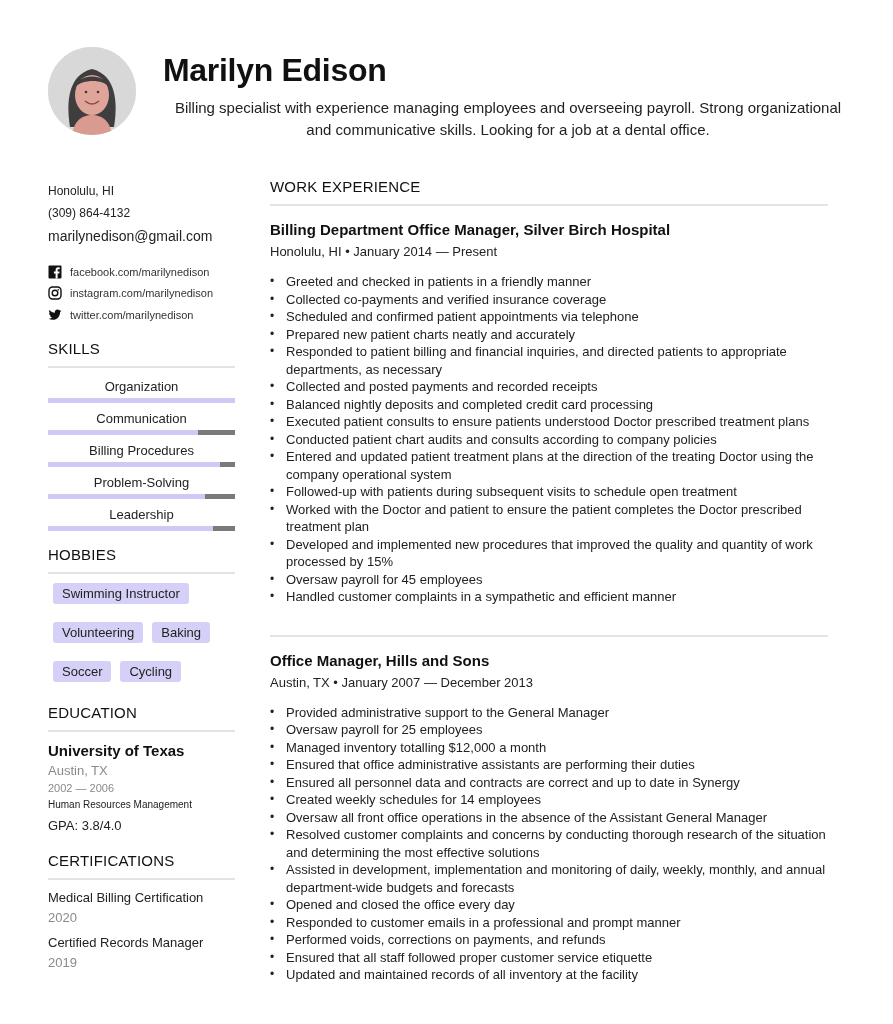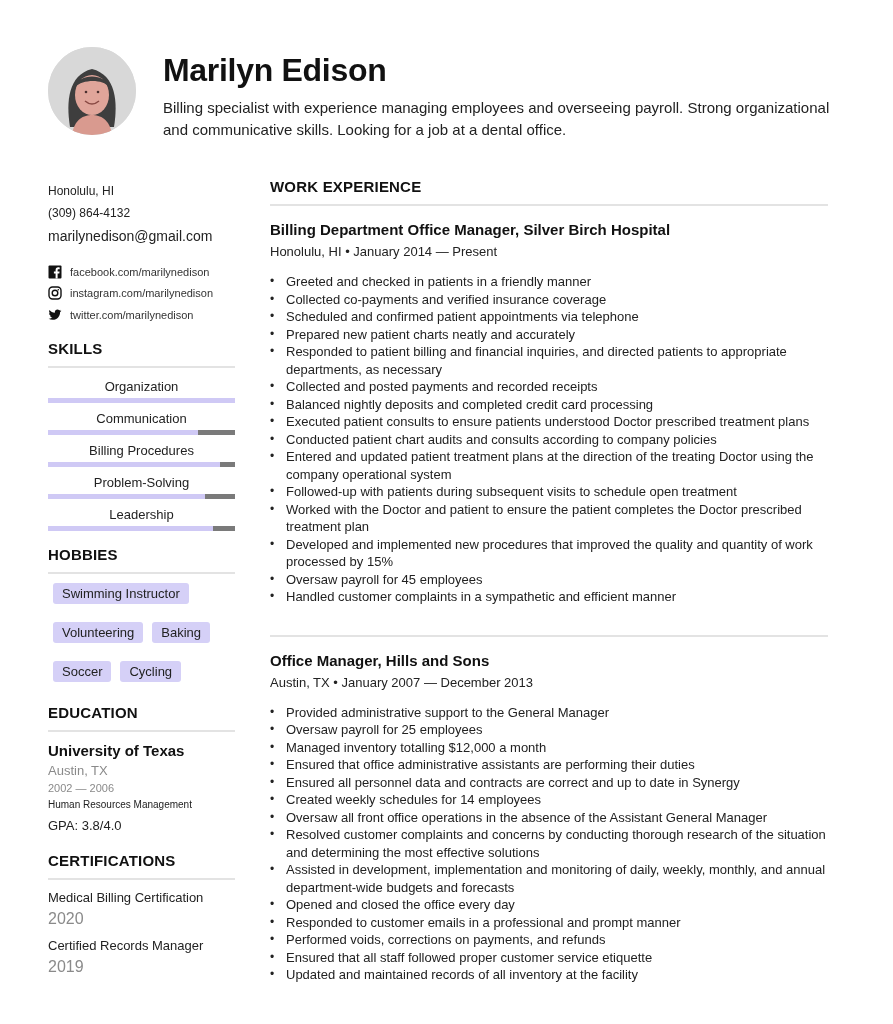--- a/index.html
+++ b/index.html
@@ -1,33 +1,33 @@
 <!DOCTYPE html>
 <html><head>
 <meta charset="utf-8">
 <style>
   * { box-sizing: border-box; margin: 0; padding: 0; }
   html, body { width: 893px; height: 1024px; background: #ffffff; overflow: hidden; }
   body { font-family: "Liberation Sans", "DejaVu Sans", sans-serif; color: #1f1f1f; position: relative; }
 
-  .header { position: absolute; left: 48px; top: 47px; width: 800px; height: 100px; }
+  .header { position: absolute; left: 48px; top: 47px; width: 800px; height: 100px; text-align: center; }
   .avatar { position: absolute; left: 0; top: 0; width: 88px; height: 88px; border-radius: 50%;
             background: #d9d9d9; overflow: hidden; }
   .name { position: absolute; left: 115px; top: 5px; font-size: 32px; font-weight: 700; color: #111;
           letter-spacing: -0.3px; }
   .summary { position: absolute; left: 115px; top: 50px; width: 690px; font-size: 15px; line-height: 21.5px; color: #222; }
 
   .left { position: absolute; left: 48px; top: 180px; width: 187px; }
   .contact-big { font-size: 12px; line-height: 22px; color: #222; }
   .contact-email { font-size: 14px; line-height: 22px; color: #222; margin-top: 1px; }
   .social { margin-top: 14px; }
   .social-row { display: flex; align-items: center; height: 21.5px; font-size: 11px; color: #333; }
   .social-row svg { width: 14px; height: 14px; margin-right: 8px; flex: none; }
 
-  .sec-title { font-size: 15px; font-weight: 700; color: #111; letter-spacing: 0.2px; }
+  .sec-title { font-size: 15px; font-weight: 400; color: #111; letter-spacing: 0.2px; }
   .sec-rule { height: 2px; background: #e3e3e3; margin-top: 9px; }
 
   .skills { margin-top: 14px; }
   .skill { height: 32px; position: relative; text-align: center; }
   .skill-label { font-size: 13px; color: #222; padding-top: 5px; display: block; }
   .skill-bar { position: absolute; left: 0; right: 0; top: 24px; height: 5px; background: #7a7a7a; }
   .skill-fill { height: 100%; background: #cfc9f5; }
 
   .hobbies { margin-top: 12px; }
   .tags { display: flex; flex-wrap: wrap; padding-left: 5px; padding-top: 9px; gap: 9px 9px; }
@@ -35,21 +35,21 @@
 
   .edu { margin-top: 22px; }
   .edu-school { font-size: 15px; font-weight: 700; color: #111; margin-top: 10px; }
   .edu-loc { font-size: 13px; color: #8a8a8a; margin-top: 4px; }
   .edu-years { font-size: 11px; color: #8a8a8a; margin-top: 4px; }
   .edu-degree { font-size: 10px; color: #222; margin-top: 3px; line-height: 16px; }
   .edu-gpa { font-size: 13px; color: #222; margin-top: 5px; }
 
   .certs { margin-top: 19px; }
   .cert-name { font-size: 13px; color: #222; margin-top: 10px; }
-  .cert-year { font-size: 16px; color: #8a8a8a; margin-top: 5px; }
+  .cert-year { font-size: 13px; color: #8a8a8a; margin-top: 5px; }
 
   .right { position: absolute; left: 270px; top: 178px; width: 558px; }
   .job { }
   .job-title { font-size: 15px; font-weight: 700; color: #111; margin-top: 15px; }
   .job-meta { font-size: 13px; color: #222; margin-top: 6px; }
   .bullets { list-style: none; margin-top: 14px; }
   .bullets li { position: relative; padding-left: 16px; font-size: 13px; line-height: 17.5px; color: #222; }
   .bullets li::before { content: "\2022"; position: absolute; left: 0; top: 0; font-size: 12px; color: #222; }
   .job-rule { height: 2px; background: #e3e3e3; margin-top: 29px; }
 </style>

